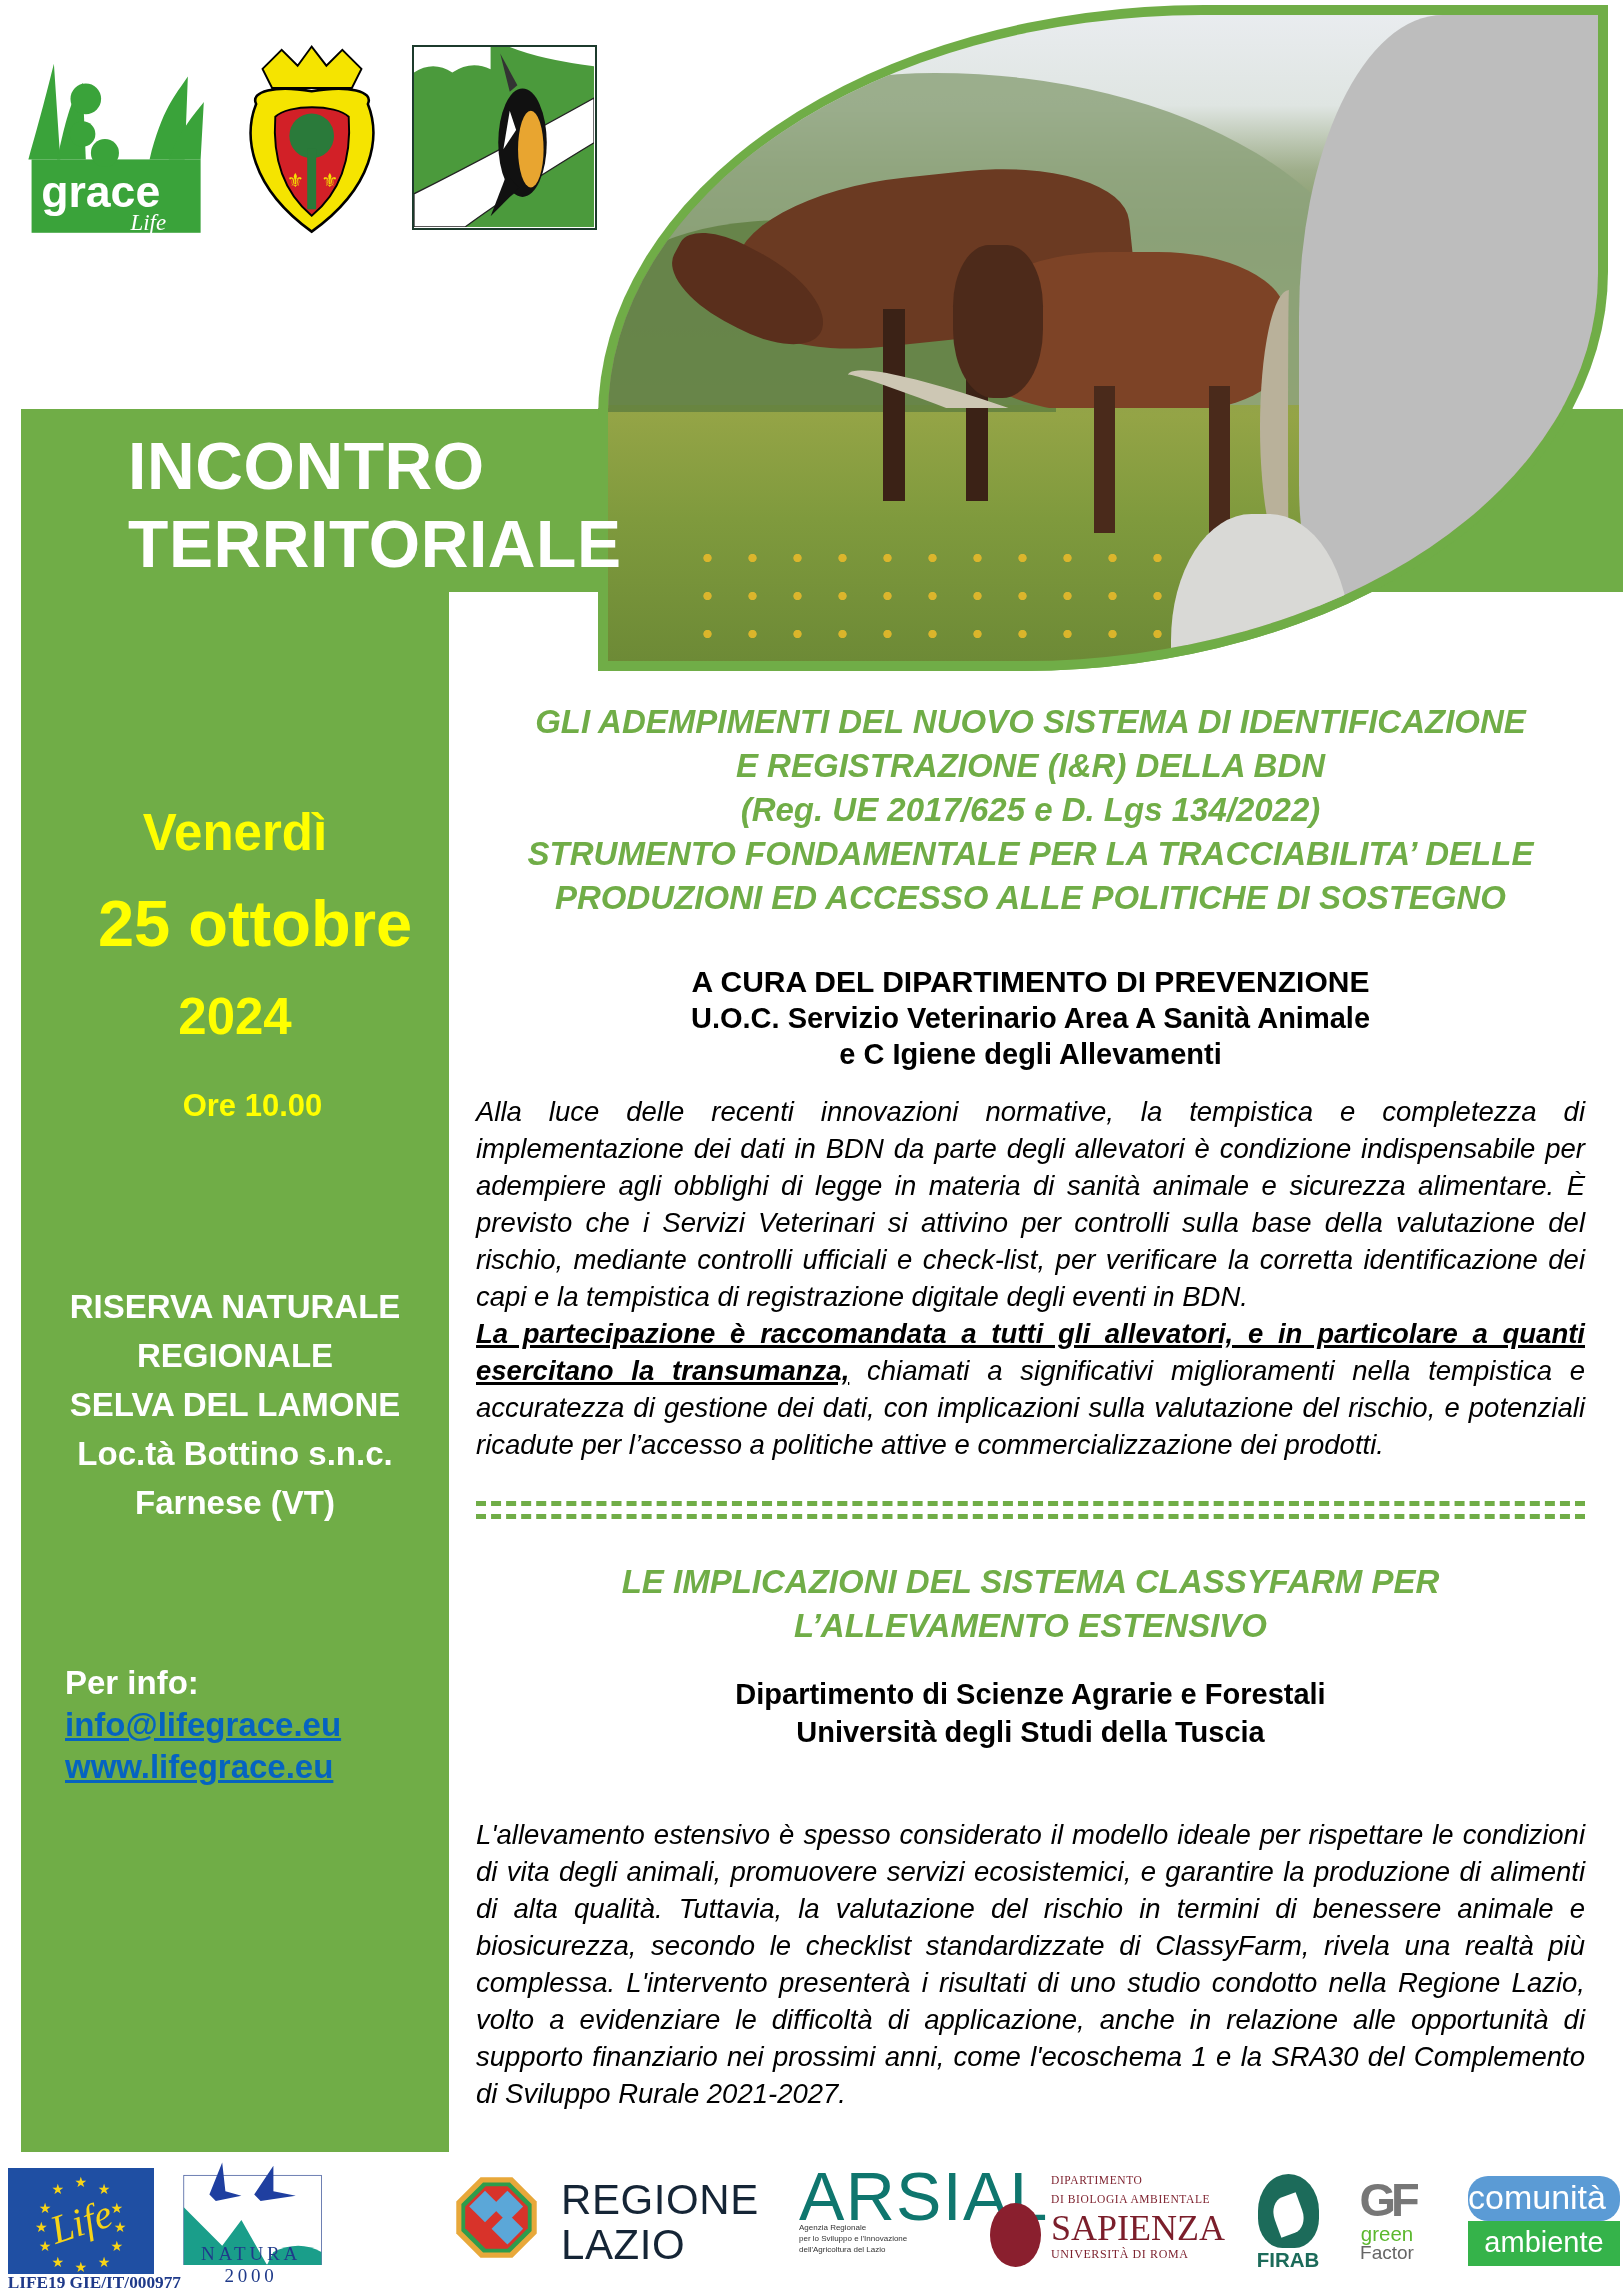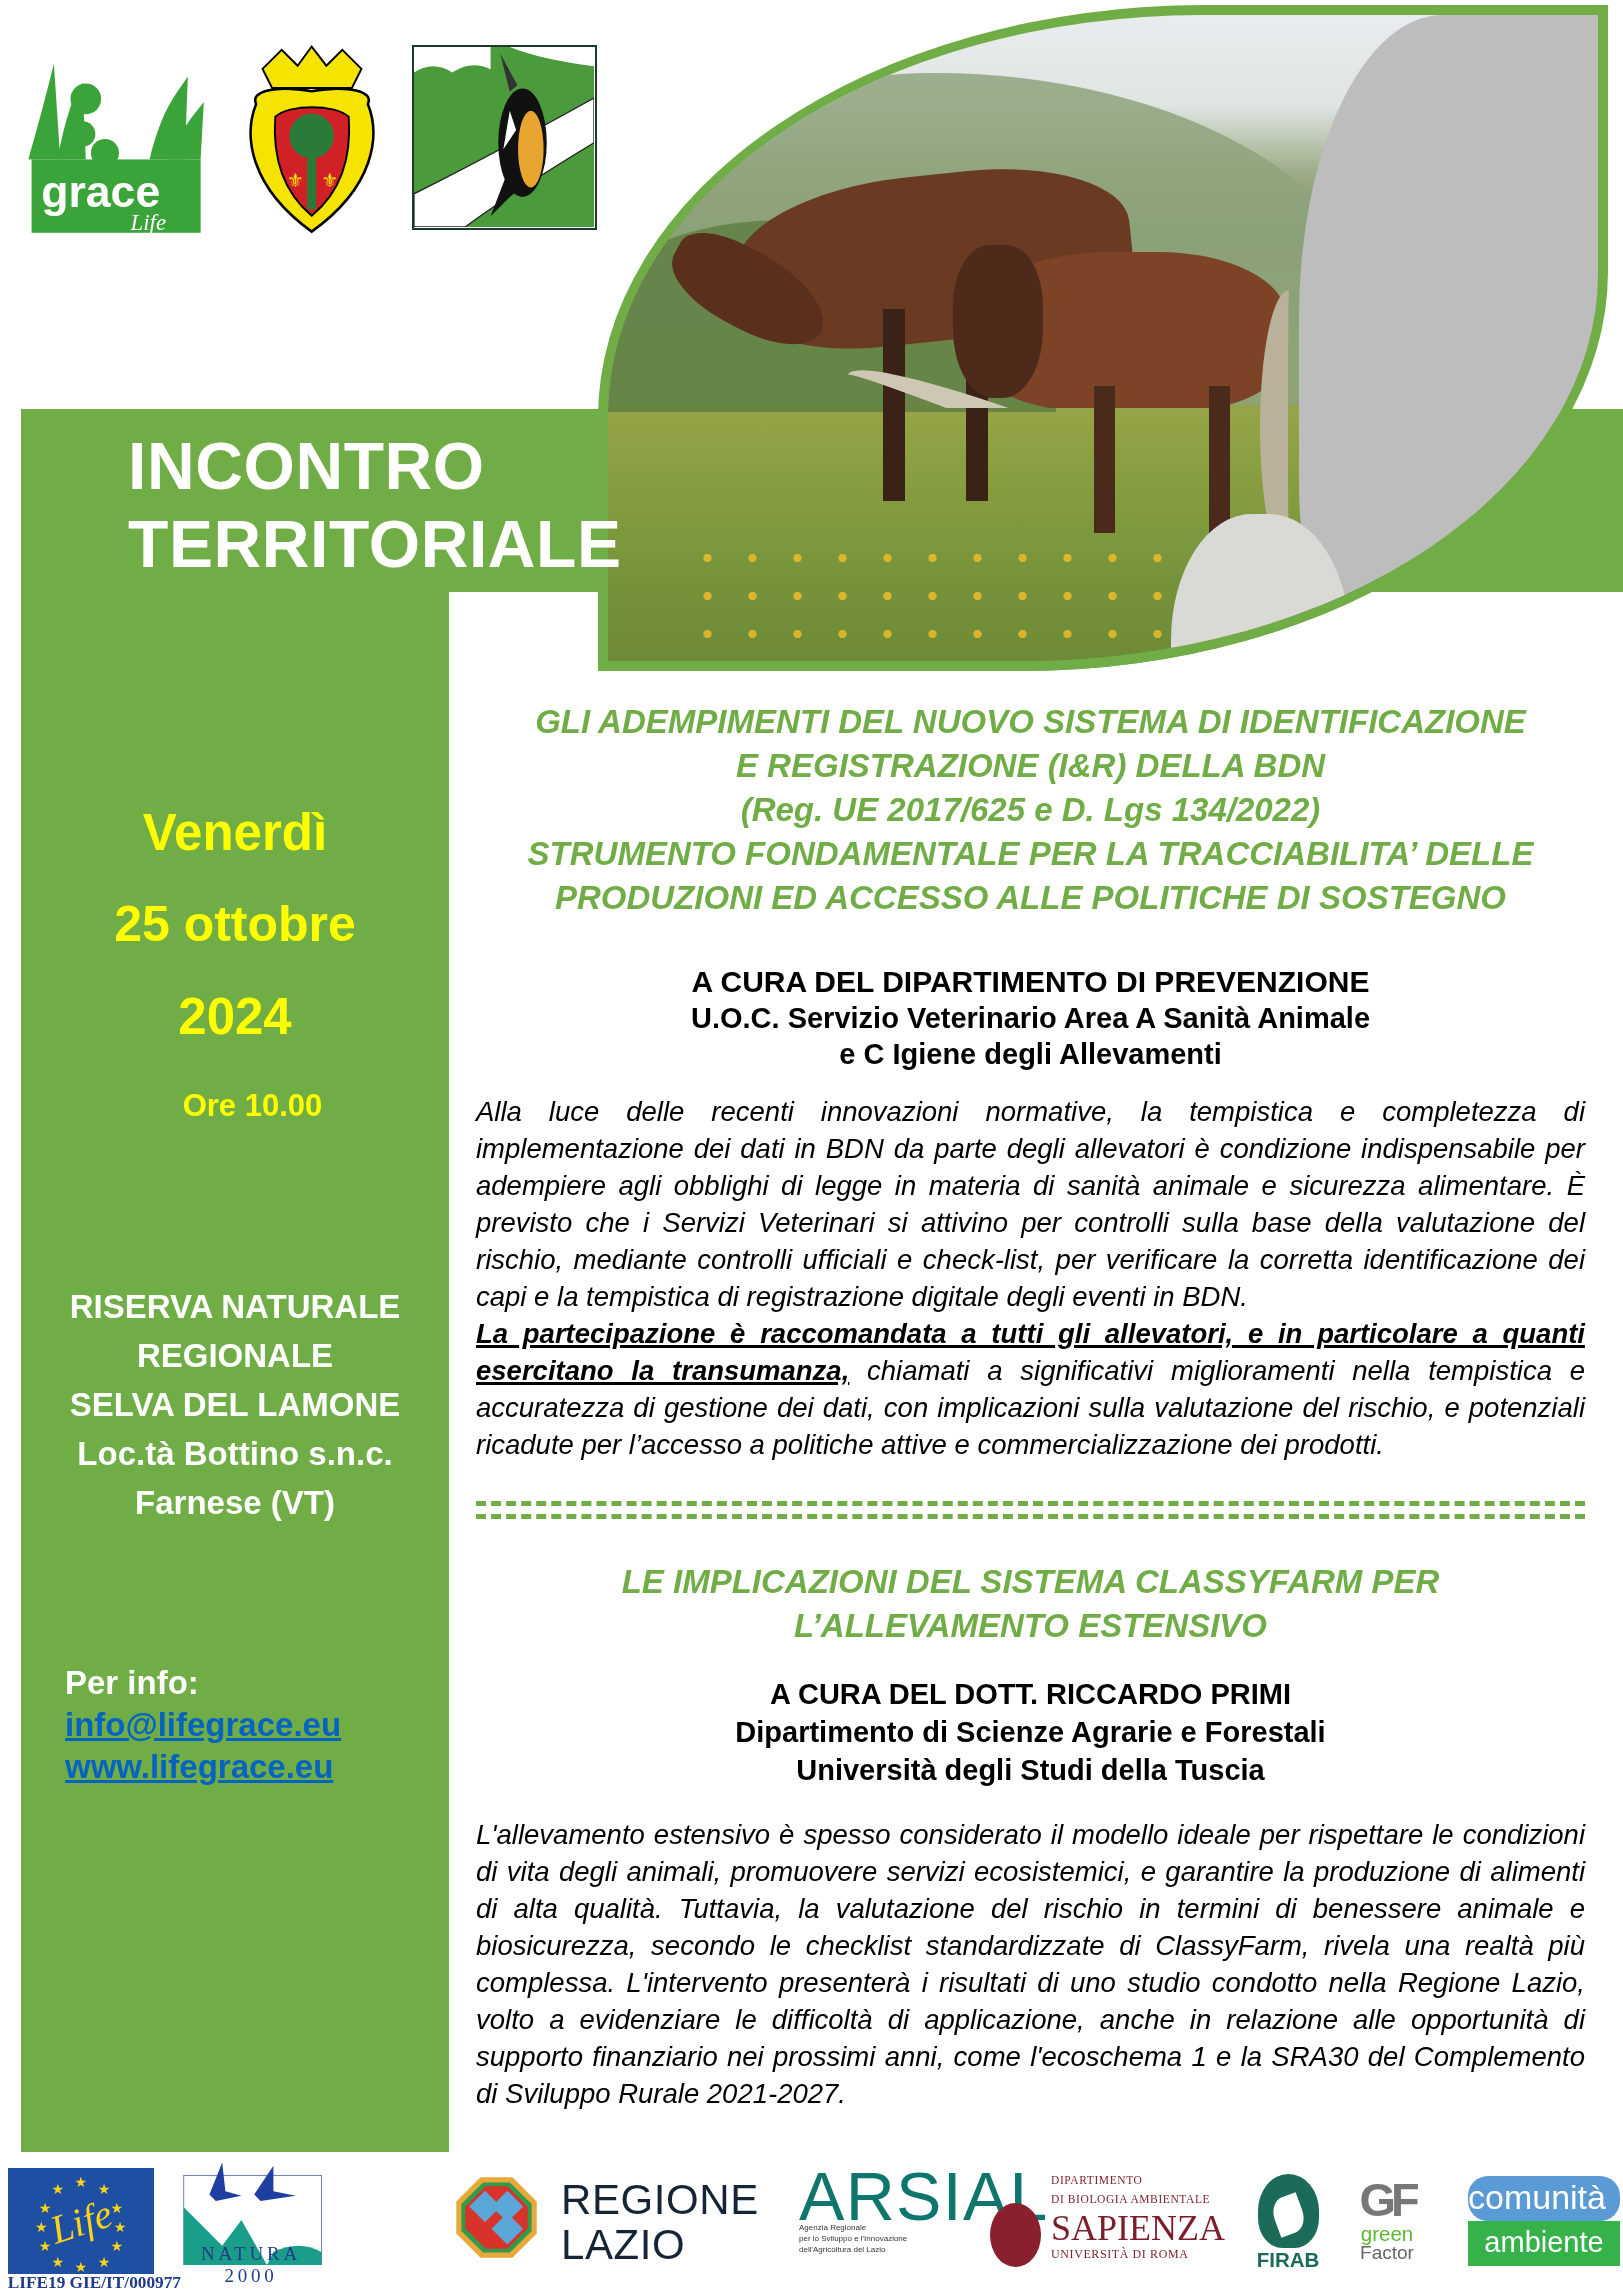--- a/index.html
+++ b/index.html
@@ -47,21 +47,21 @@
   .flowers { position: absolute; left: 77px; top: 524px; width: 575px; height: 192px;
     background-image: radial-gradient(circle, #e6b92a 0 3.8px, transparent 4.5px);
     background-size: 45px 38px; opacity: .9; }
 
   
   .title { left: 128px; top: 427px; color: #ffffff; font-weight: 700; font-size: 66px; line-height: 78px; letter-spacing: 0.6px; }
 
   
   .side-block { left: 21px; width: 428px; text-align: center; font-weight: 700; }
   .day { top: 801px; color: #FFFF00; font-size: 51px; line-height: 64px; }
-  .date { top: 892px; color: #FFFF00; font-size: 50px; line-height: 64px; }
+  .date { top: 892px; color: #FFFF00; font-size: 65px; line-height: 64px; margin-left: 20px; }
   .year { top: 985px; color: #FFFF00; font-size: 51px; line-height: 64px; }
   .time { top: 1087px; color: #FFFF00; font-size: 31px; line-height: 38px; padding-left: 35px; }
   .location { top: 1282px; color: #ffffff; font-size: 33px; line-height: 49px; }
   .info-block { left: 65px; top: 1662px; font-weight: 700; font-size: 33px; line-height: 42px; }
   .info-label { color: #ffffff; }
   .info-link { color: #0563C1; text-decoration: underline; text-decoration-thickness: 3.2px; display: block; }
 
   
   .right { left: 476px; width: 1109px; }
   .green-heading { color: #70AD47; font-weight: 700; font-style: italic; text-align: center; font-size: 33px; line-height: 44px; }
@@ -234,21 +234,20 @@
 </div>
 
 <div class="abs right divider div1"></div>
 
 <div class="abs right green-heading h2">
   <div>LE IMPLICAZIONI DEL SISTEMA CLASSYFARM PER</div>
   <div>L’ALLEVAMENTO ESTENSIVO</div>
 </div>
 
 <div class="abs right speaker">
-  <div>A CURA DEL DOTT. RICCARDO PRIMI</div>
   <div>Dipartimento di Scienze Agrarie e Forestali</div>
   <div>Università degli Studi della Tuscia</div>
 </div>
 
 <div class="abs right body-text p2">L'allevamento estensivo è spesso considerato il modello ideale per rispettare le condizioni di vita degli animali, promuovere servizi ecosistemici, e garantire la produzione di alimenti di alta qualità. Tuttavia, la valutazione del rischio in termini di benessere animale e biosicurezza, secondo le checklist standardizzate di ClassyFarm, rivela una realtà più complessa. L'intervento presenterà i risultati di uno studio condotto nella Regione Lazio, volto a evidenziare le difficoltà di applicazione, anche in relazione alle opportunità di supporto finanziario nei prossimi anni, come l'ecoschema 1 e la SRA30 del Complemento di Sviluppo Rurale 2021-2027.</div>
 
 <div class="abs logo-life">
   <svg class="abs" style="left:0;top:0" width="146" height="106" viewBox="0 0 228 165">
     <g fill="#f7d417" font-size="22">
       <text x="104" y="30">★</text>

